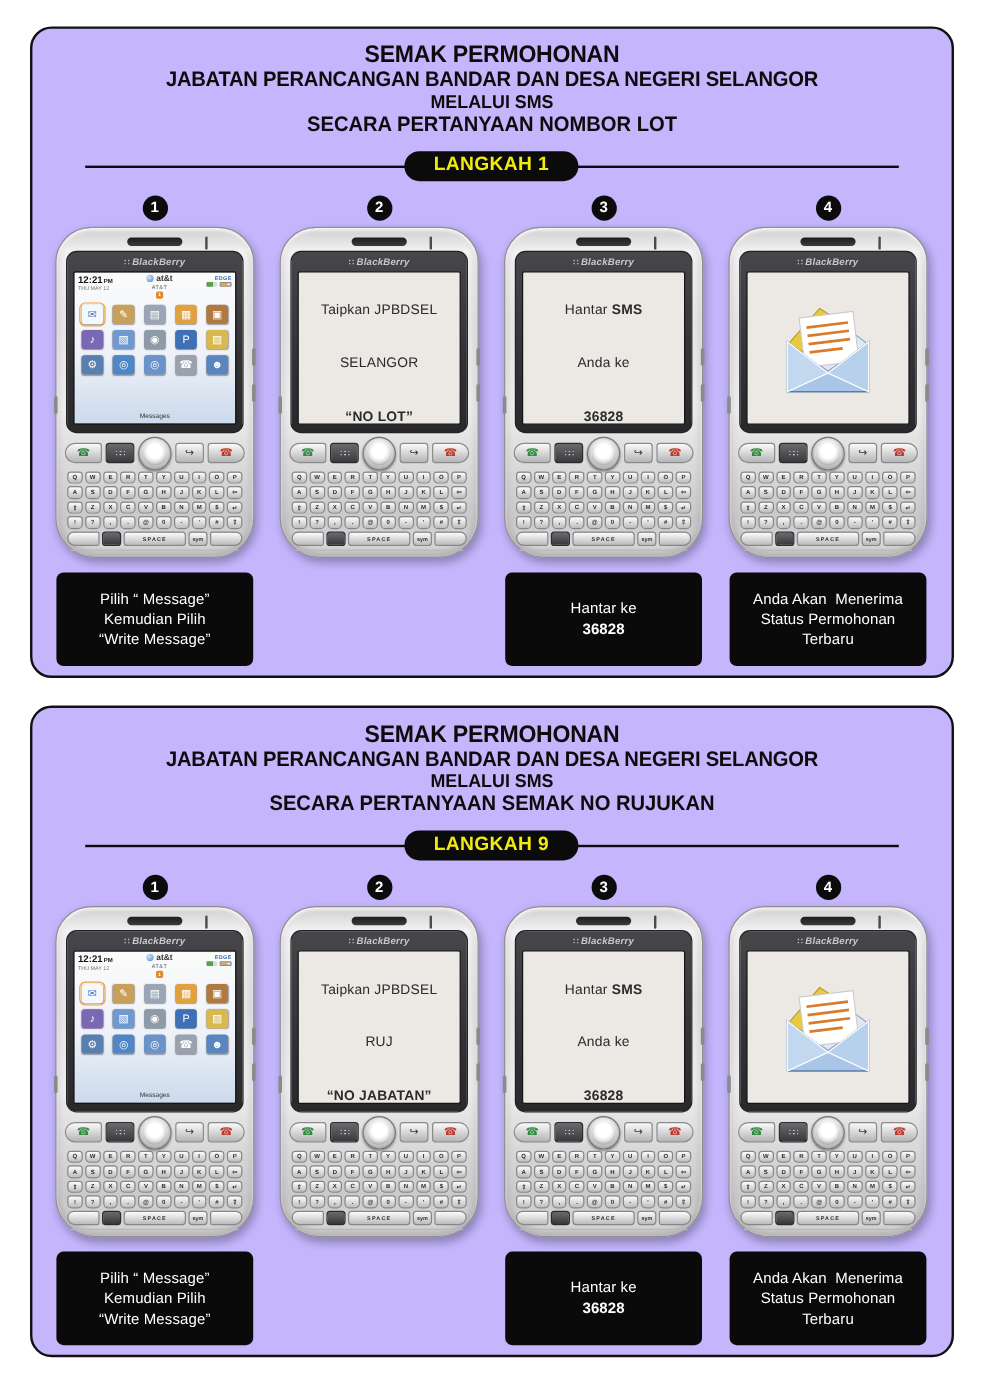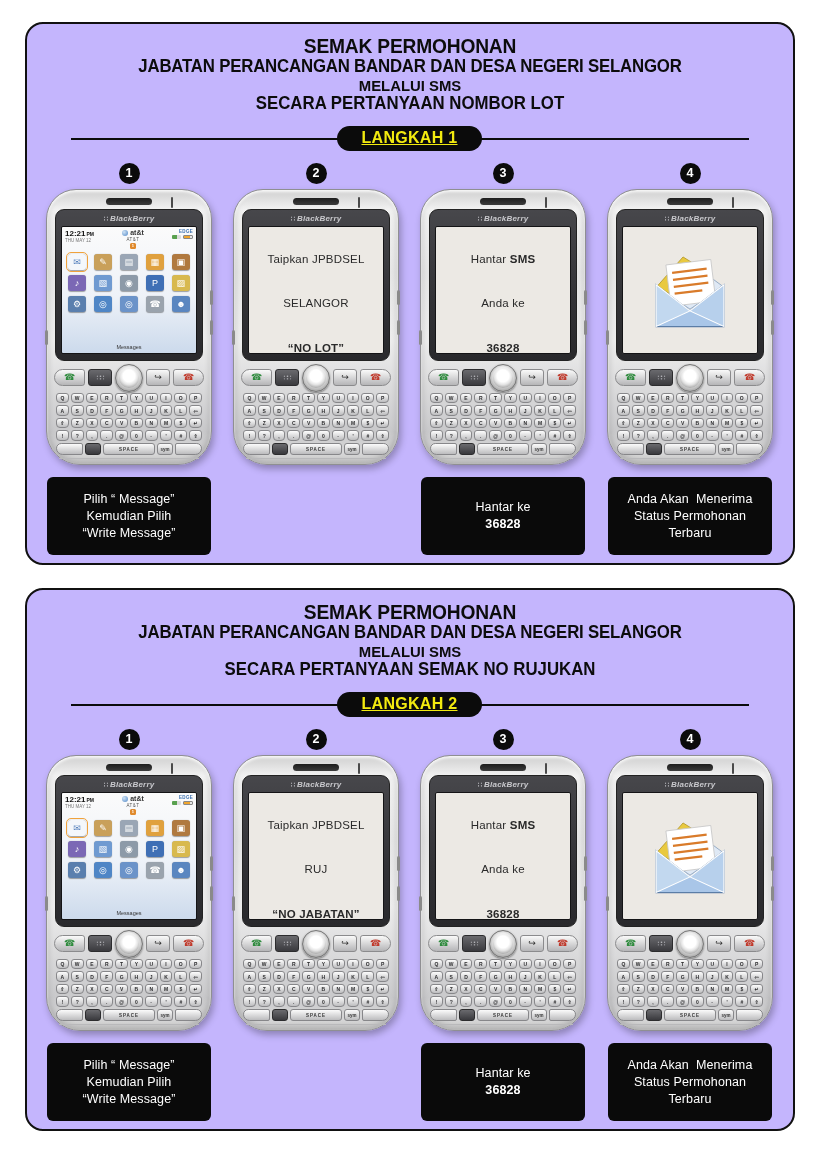--- a/index.html
+++ b/index.html
@@ -20,21 +20,21 @@
   .h-sub1  { font-size:17.5px; line-height:1.12; letter-spacing:-.2px; }
   .h-sub2  { font-size:15.5px; line-height:1.12; }
   .h-sub3  { font-size:17.5px; line-height:1.12; }
 
   .step-bar { position:relative; height:27px; margin-top:5px; }
   .step-line { position:absolute; left:44px; right:44px; top:12px; border-top:2.5px solid #0b0b0b; }
   .step-pill {
     position:relative; z-index:2; margin:12px auto; width:fit-content;
     background:#0b0b0b; color:var(--accent,#f2ea0f);
     font-size:16px; font-weight:700; letter-spacing:.3px;
-    padding:3px 24px 4px; border-radius:14px;text-decoration:underline;
+    padding:3px 24px 4px; border-radius:14px;
   }
 
   
   .steps-row { display:grid; grid-template-columns:repeat(4,1fr); gap:6px; padding:0 12px; margin-top:6px; }
   .step-col { display:flex; flex-direction:column; align-items:center; }
   .step-num {
     width:21px; height:21px; border-radius:50%; background:#0b0b0b; color:#fff;
     font-size:12.5px; font-weight:700; display:flex; align-items:center; justify-content:center;
     margin:4px 0 5px;
   }
@@ -593,21 +593,21 @@
 
   <section class="panel">
     <header class="panel-header">
       <div class="h-title">SEMAK PERMOHONAN</div>
       <div class="h-sub1">JABATAN PERANCANGAN BANDAR DAN DESA NEGERI SELANGOR</div>
       <div class="h-sub2">MELALUI SMS</div>
       <div class="h-sub3">SECARA PERTANYAAN SEMAK NO RUJUKAN</div>
     </header>
     <div class="step-bar">
       <div class="step-line"></div>
-      <div class="step-pill">LANGKAH 2</div>
+      <div class="step-pill">LANGKAH 9</div>
     </div>
     <div class="steps-row">
   <div class="step-col">
     <div class="step-num">1</div>
     <div class="phone-slot">
   <div class="phone">
     <div class="led"></div>
     <div class="sidebtn l"></div>
     <div class="sidebtn r1"></div>
     <div class="sidebtn r2"></div>

